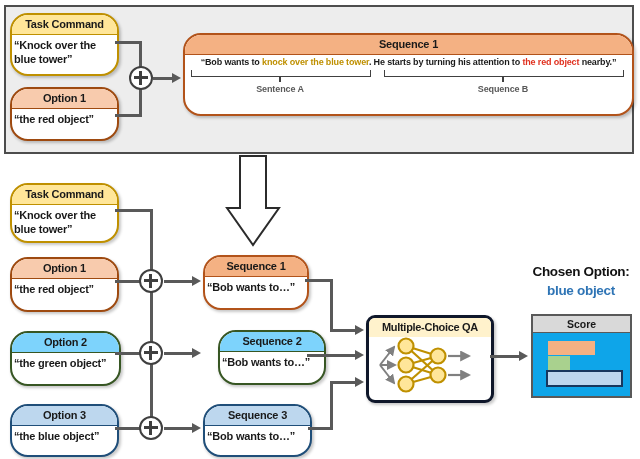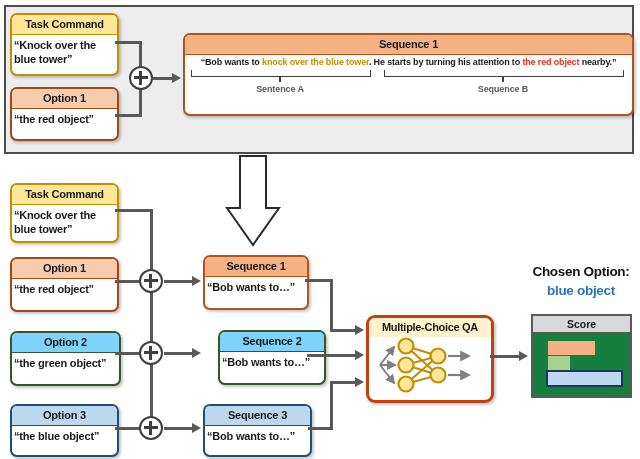--- a/index.html
+++ b/index.html
@@ -3,21 +3,21 @@
 <meta charset="utf-8">
 <style>
   html,body{margin:0;padding:0;background:#fff;}
   #canvas{
     position:relative;width:640px;height:459px;background:#ffffff;
     font-family:"Liberation Sans",sans-serif;color:#1a1a1a;overflow:hidden;
   }
   .abs{position:absolute;}
   
   .box{
-    position:absolute;background:#fff;border:2.5px solid #888;border-radius:7px;
+    position:absolute;background:#fff;border:2.5px solid #888;border-radius:18px;
     overflow:hidden;box-shadow:1.5px 2px 3px rgba(0,0,0,.22);
   }
   .box .hd{
     font-weight:bold;font-size:11px;line-height:19px;text-align:center;
     border-bottom:1.5px solid #888;letter-spacing:-0.2px;
   }
   .box .bd{
     font-size:11px;font-weight:600;line-height:14px;
     padding:3px 2px 0 2px;letter-spacing:-0.2px;
   }
@@ -49,31 +49,31 @@
   }
   .txt-task{color:#BF9000;}
   .txt-opt{color:#E0301E;}
   .brace{position:absolute;height:6px;border-left:1.5px solid #404040;
          border-right:1.5px solid #404040;border-bottom:1.5px solid #404040;}
   .brace-stem{position:absolute;width:1.5px;height:6px;background:#404040;}
   .brace-label{position:absolute;font-size:9px;font-weight:bold;color:#595959;
                text-align:center;letter-spacing:-0.1px;}
   
   .mcqa{position:absolute;left:366px;top:315px;width:122px;height:82px;background:#fff;
-        border:3px solid #c2410c;border-radius:9px;overflow:hidden;
+        border:3px solid #0f172a;border-radius:9px;overflow:hidden;
         box-shadow:1.5px 2px 3px rgba(0,0,0,.22);}
   .mcqa .hd{background:#FFF2CC;font-weight:bold;font-size:11px;line-height:19px;
             text-align:center;letter-spacing:-0.3px;}
   
   .chosen-label{position:absolute;left:516px;top:264px;width:130px;text-align:center;
                 font-size:13.5px;font-weight:bold;color:#111;letter-spacing:-0.3px;}
   .chosen-value{position:absolute;left:516px;top:283px;width:130px;text-align:center;
                 font-size:13.5px;font-weight:bold;color:#2E74B5;letter-spacing:-0.3px;}
   .score-box{position:absolute;left:531px;top:314px;width:101px;height:84px;
-             background:#15803d;border:2px solid #595959;box-sizing:border-box;}
+             background:#0ea5e9;border:2px solid #595959;box-sizing:border-box;}
   .score-box .hd{background:#D9D9D9;border-bottom:1.5px solid #595959;
                  font-size:10.5px;font-weight:bold;line-height:16px;text-align:center;}
   .bar{position:absolute;left:15px;height:14px;}
   .bar-blue{left:13px !important;height:13px;border:2.5px solid #17375E;}
 </style>
 </head>
 <body>
 
 <div id="canvas">
 

